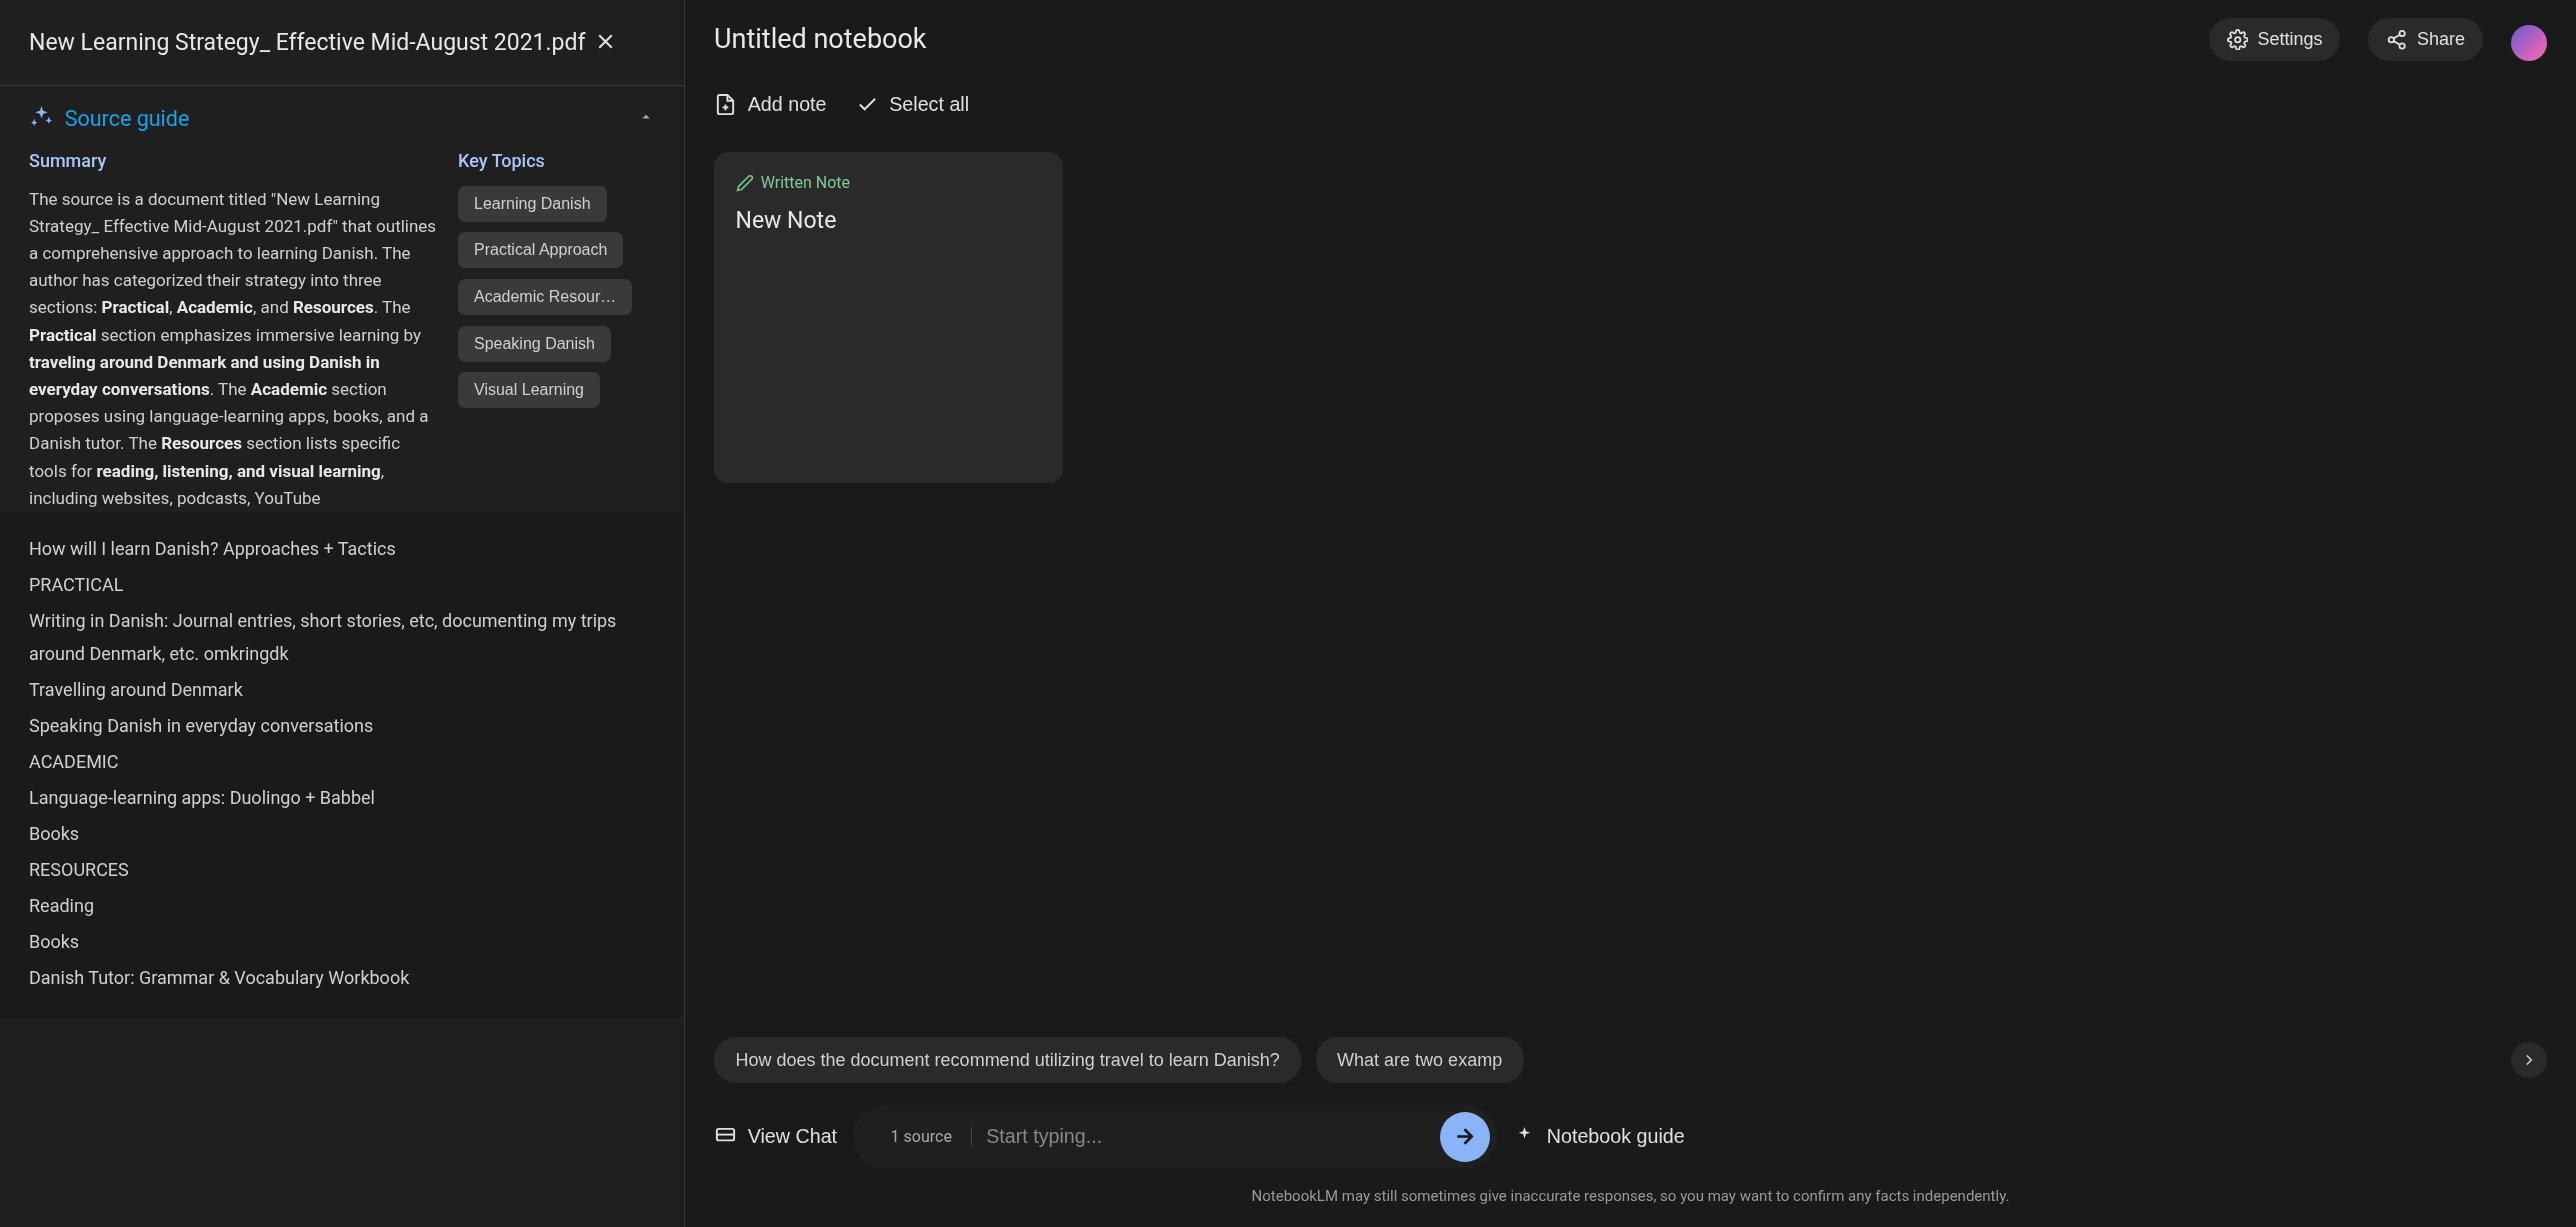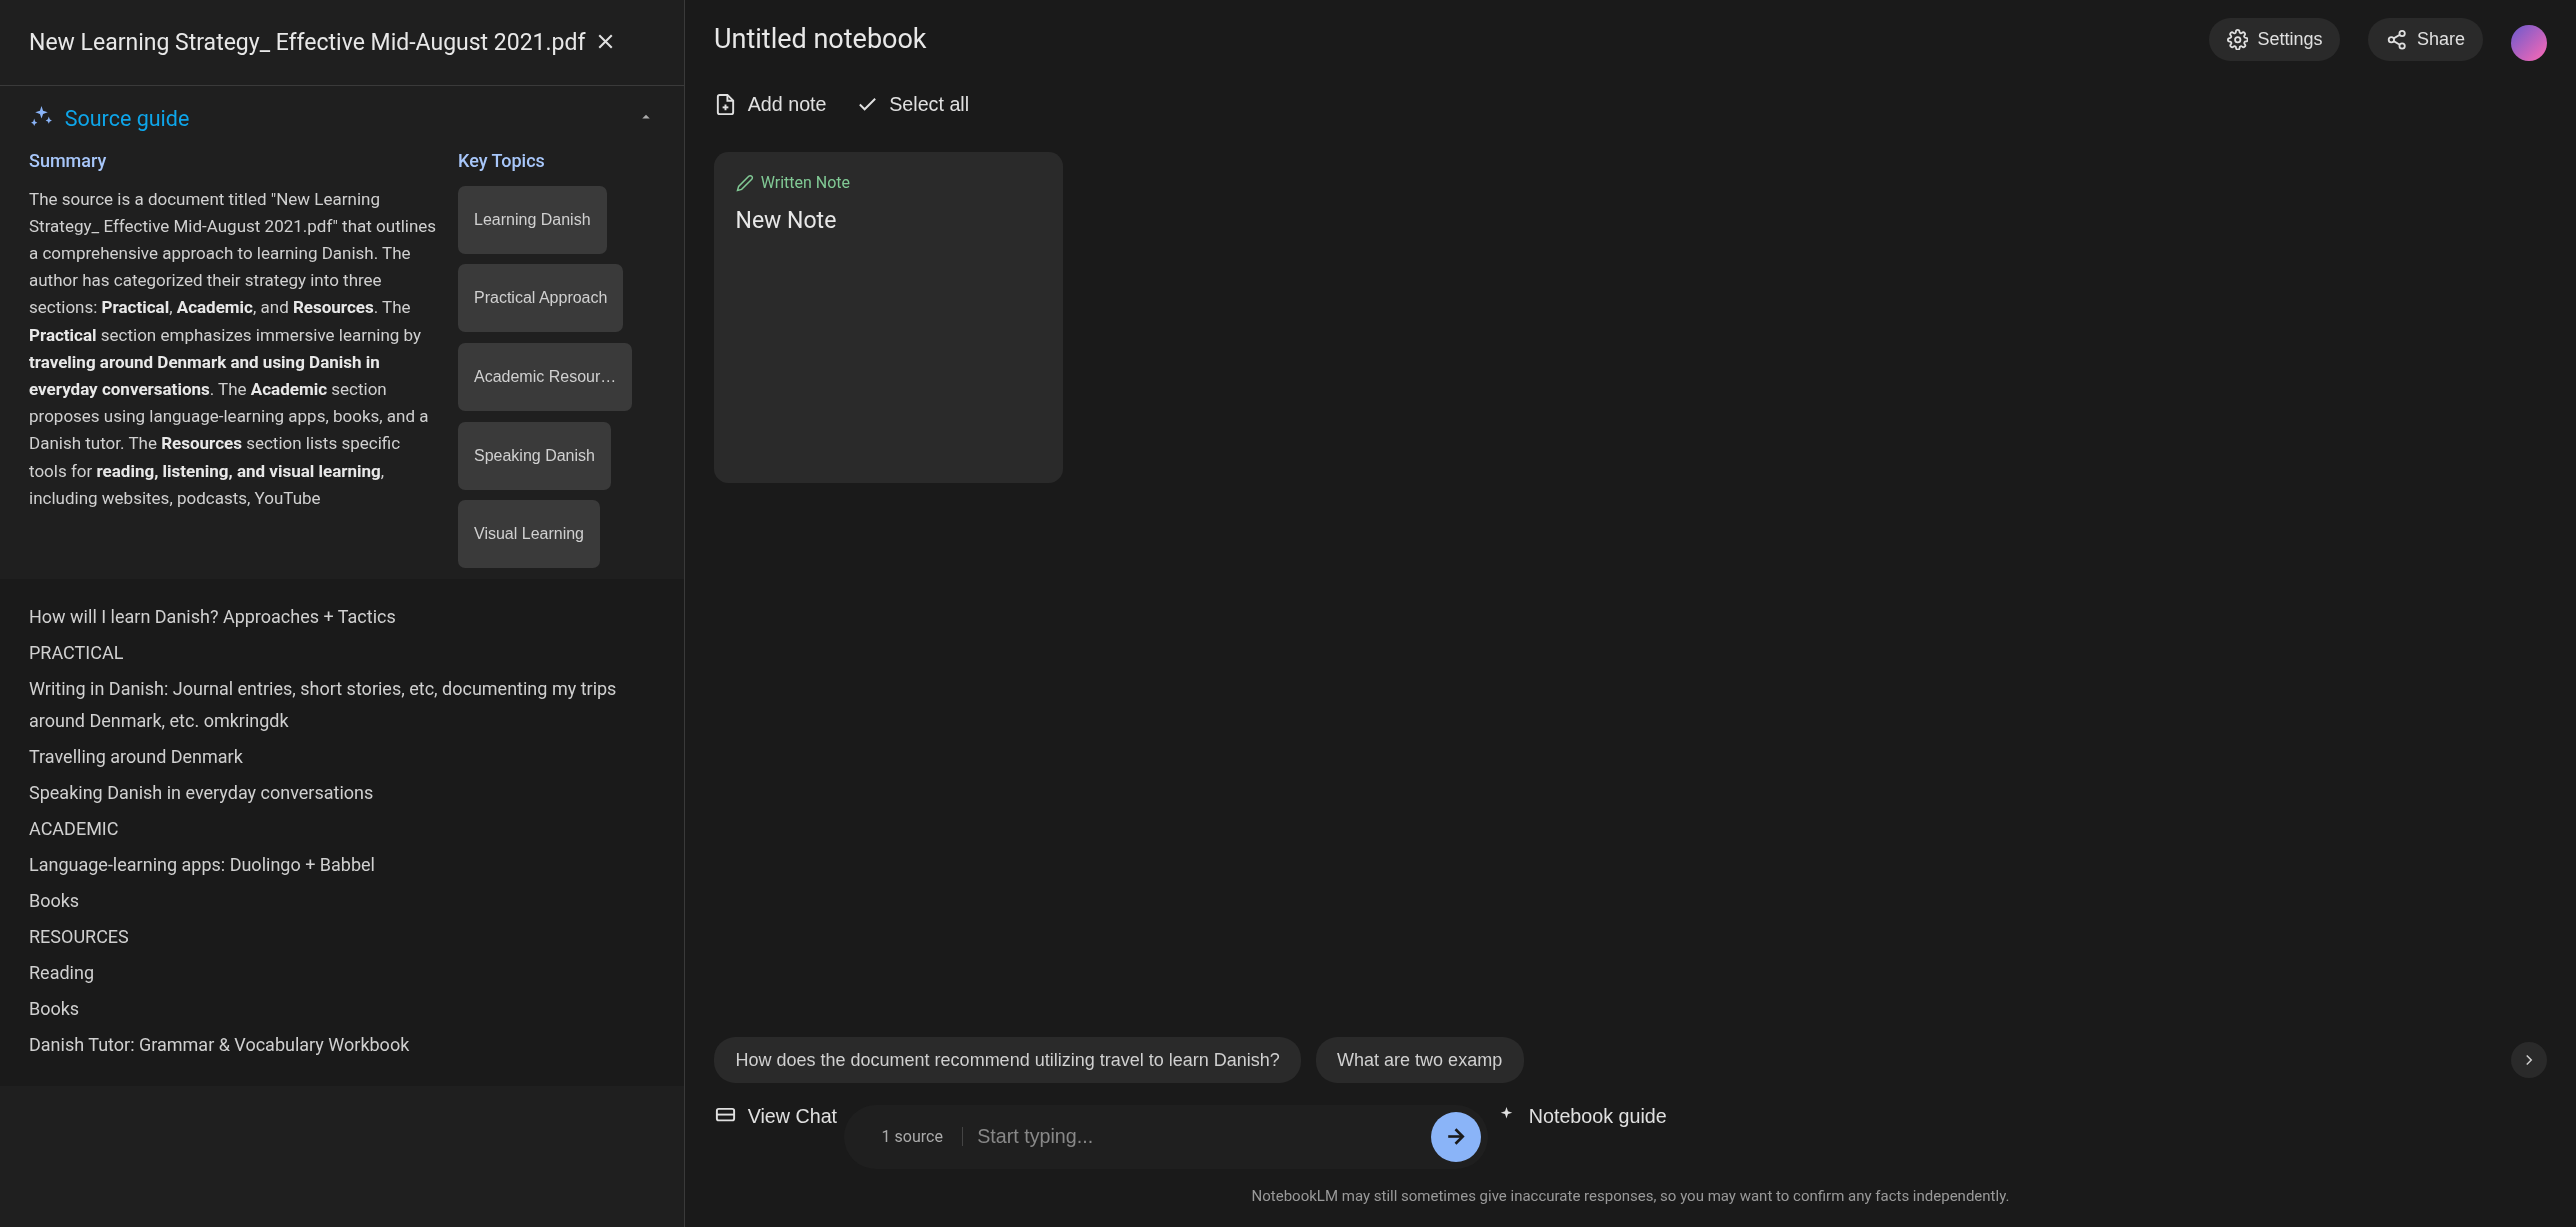--- a/index.html
+++ b/index.html
@@ -88,21 +88,21 @@
       color: #d0d0d0;
     }
     .summary-text b {
       font-weight: 700;
       color: #e8e8e8;
     }
     .topic-chip {
       display: block;
       background: #3a3a3a;
       color: #d0d0d0;
-      padding: 25px 16px;
+      padding: 9px 16px;
       border-radius: 7.2px;
       margin-bottom: 10.7px;
       font-size: 16px;
       border: none;
       cursor: pointer;
       text-align: left;
       width: fit-content;
     }
     .doc-content {
       padding: 21.5px 29px;
@@ -219,22 +219,22 @@
       height: 36px;
       border-radius: 50%;
       cursor: pointer;
       display: flex;
       align-items: center;
       justify-content: center;
       margin-left: auto;
     }
     .input-row {
       display: flex;
-      align-items: flex-start;
-      gap: 7px;
+      align-items: center;
+      gap: 16px;
       margin-bottom: 18px;
     }
     .view-chat-btn {
       display: flex;
       align-items: center;
       gap: 10.7px;
       background: none;
       border: none;
       color: #e0e0e0;
       font-size: 19.7px;

